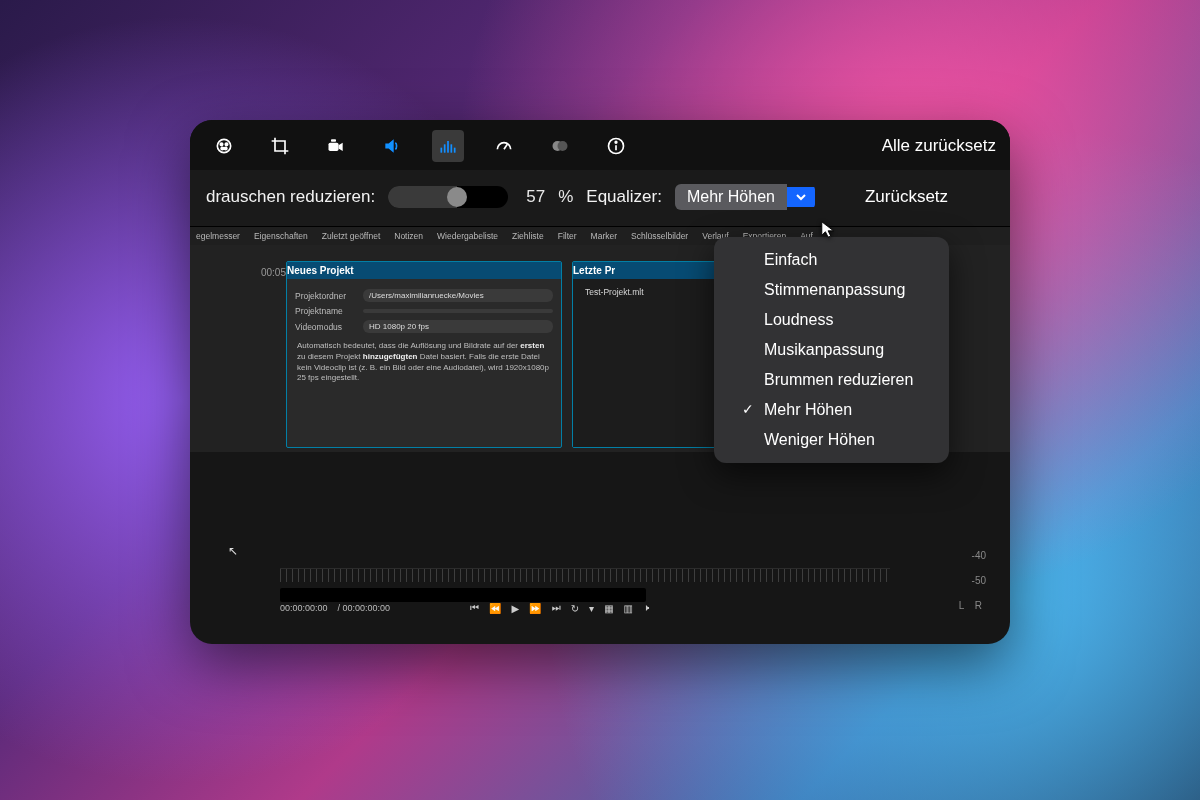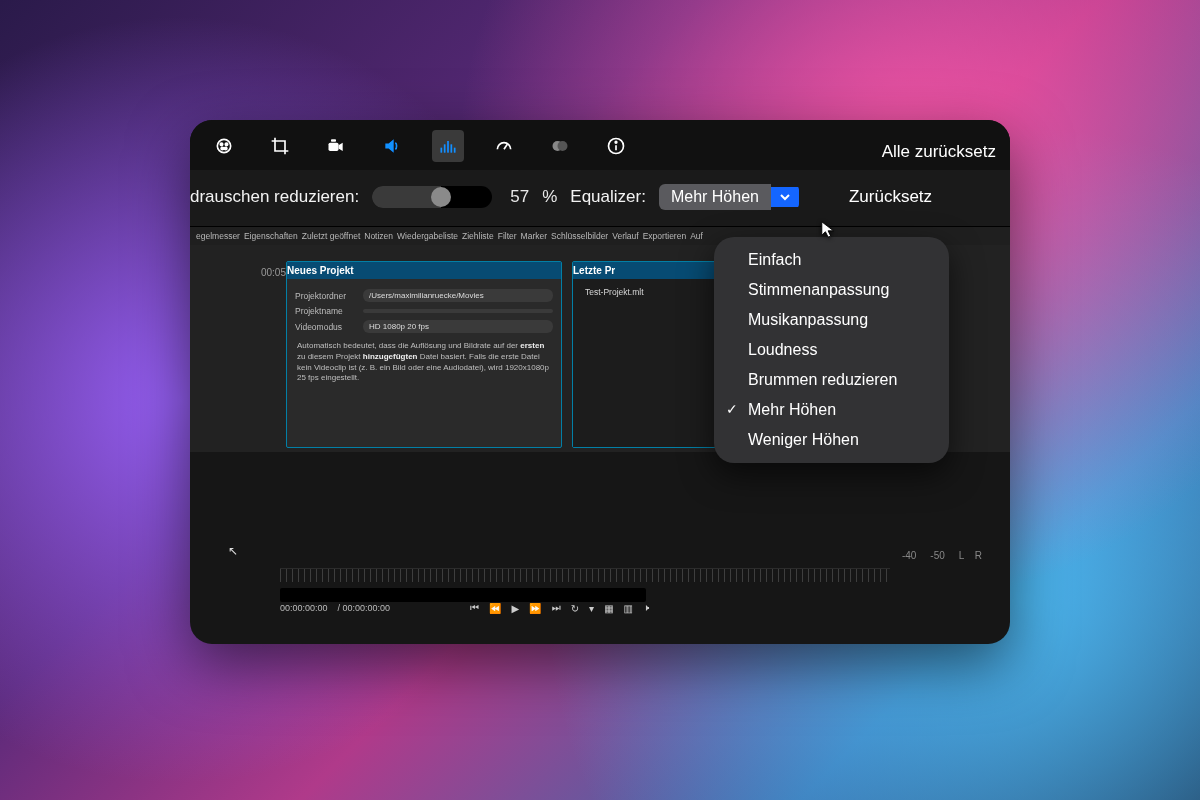--- a/index.html
+++ b/index.html
@@ -26,39 +26,39 @@
     width: 820px; height: 524px;
     background: #161616;
     border-radius: 22px;
     overflow: hidden;
     box-shadow: 0 20px 60px rgba(0,0,0,0.55);
     color: #e8e8e8;
   }
 
   
   .toolbar {
-    display:flex; align-items:flex-end; gap:24px;
+    display:flex; align-items:center; gap:24px;
     padding: 10px 14px 8px 18px;
     background:#111;
   }
   .toolbar .icon-btn {
     width:32px; height:32px;
     display:flex; align-items:center; justify-content:center;
     border-radius:4px;
     color:#eee;
     cursor:pointer;
   }
   .toolbar .icon-btn.active { background:#3a3a3a; }
   .toolbar .spacer { flex:1; }
   .toolbar .reset-all { font-size:17px; color:#fff; white-space:nowrap; }
 
   
   .controls {
     display:flex; align-items:center; gap:13px;
-    padding: 14px 14px 16px 0;
+    padding: 14px 14px 16px 16px;
     background:#1a1a1a;
     border-bottom:1px solid #000;
     font-size:17px;
     white-space:nowrap;
   }
   .controls .label { color:#f2f2f2; }
   .slider {
     position:relative;
     width:120px; height:22px;
     background:#000; border-radius:11px;
@@ -83,21 +83,21 @@
   }
   .eq-select .eq-caret {
     background:#1b66ff; padding:4px 8px;
     display:flex; align-items:center; justify-content:center;
   }
   .eq-select .eq-caret svg { width:12px; height:12px; }
   .reset-btn { color:#fff; font-size:17px; }
 
   
   .tabs-row {
-    display:flex; gap:4px;
+    display:flex; gap:14px;
     padding:4px 6px;
     background:#1f1f1f;
     font-size:8.5px;
     color:#b8b8b8;
     overflow:hidden;
   }
   .tabs-row span { white-space:nowrap; }
 
   
   .content {
@@ -135,21 +135,21 @@
   .panel .panel-body .small-btn {
     background:#3c3c3c; color:#bbb; font-size:8px;
     padding:3px 14px; border-radius:2px;
   }
   .panel.recent { width:220px; margin-left:10px; }
   .panel.recent .panel-body .file { font-size:8.5px; color:#d8d8d8; padding:2px 4px; }
 
   
   .db-scale {
     position:absolute; right:24px; top:430px;
-    display:flex; flex-direction:row; align-items:flex-end;
+    display:flex; flex-direction:column; align-items:flex-end;
     font-size:10px; color:#888; gap:14px;
   }
   .db-scale .lr { letter-spacing:4px; }
 
   
   .transport {
     position:absolute; left:90px; right:120px; bottom:30px;
   }
   .ruler {
     height:14px;
@@ -171,22 +171,22 @@
   }
   .transport-btns .tc { font-size:9px; }
   .transport-btns .tbtn { cursor:pointer; color:#ccc; }
 
   
   .dropdown {
     position:absolute;
     left:524px; top:117px;
     width:235px;
     background:#323234;
-    border-radius:20px;
-    padding:8px 0;
+    border-radius:12px;
+    padding:8px 16px;
     box-shadow:0 12px 32px rgba(0,0,0,0.6);
   }
   .dropdown .item {
     padding:6px 18px 6px 34px;
     font-size:16px; color:#fff;
     position:relative;
     cursor:pointer;
   }
   .dropdown .item.checked::before {
     content:"✓";
@@ -367,22 +367,22 @@
       <span class="tbtn">▾</span>
       <span class="tbtn">▦</span>
       <span class="tbtn">▥</span>
       <span class="tbtn">🕨</span>
     </div>
   </div>
 
   <div class="dropdown">
     <div class="item">Einfach</div>
     <div class="item">Stimmenanpassung</div>
+    <div class="item">Loudness</div>
     <div class="item">Musikanpassung</div>
-    <div class="item">Loudness</div>
     <div class="item">Brummen reduzieren</div>
     <div class="item checked">Mehr Höhen</div>
     <div class="item">Weniger Höhen</div>
   </div>
 
   <div class="cursor-arrow">
     <svg viewBox="0 0 20 20">
         <path d="M2 2l0 15 4-4 3 6 3-1-3-6 6 0z" fill="white" stroke="black" stroke-width="1"></path>
       </svg>
   </div>

